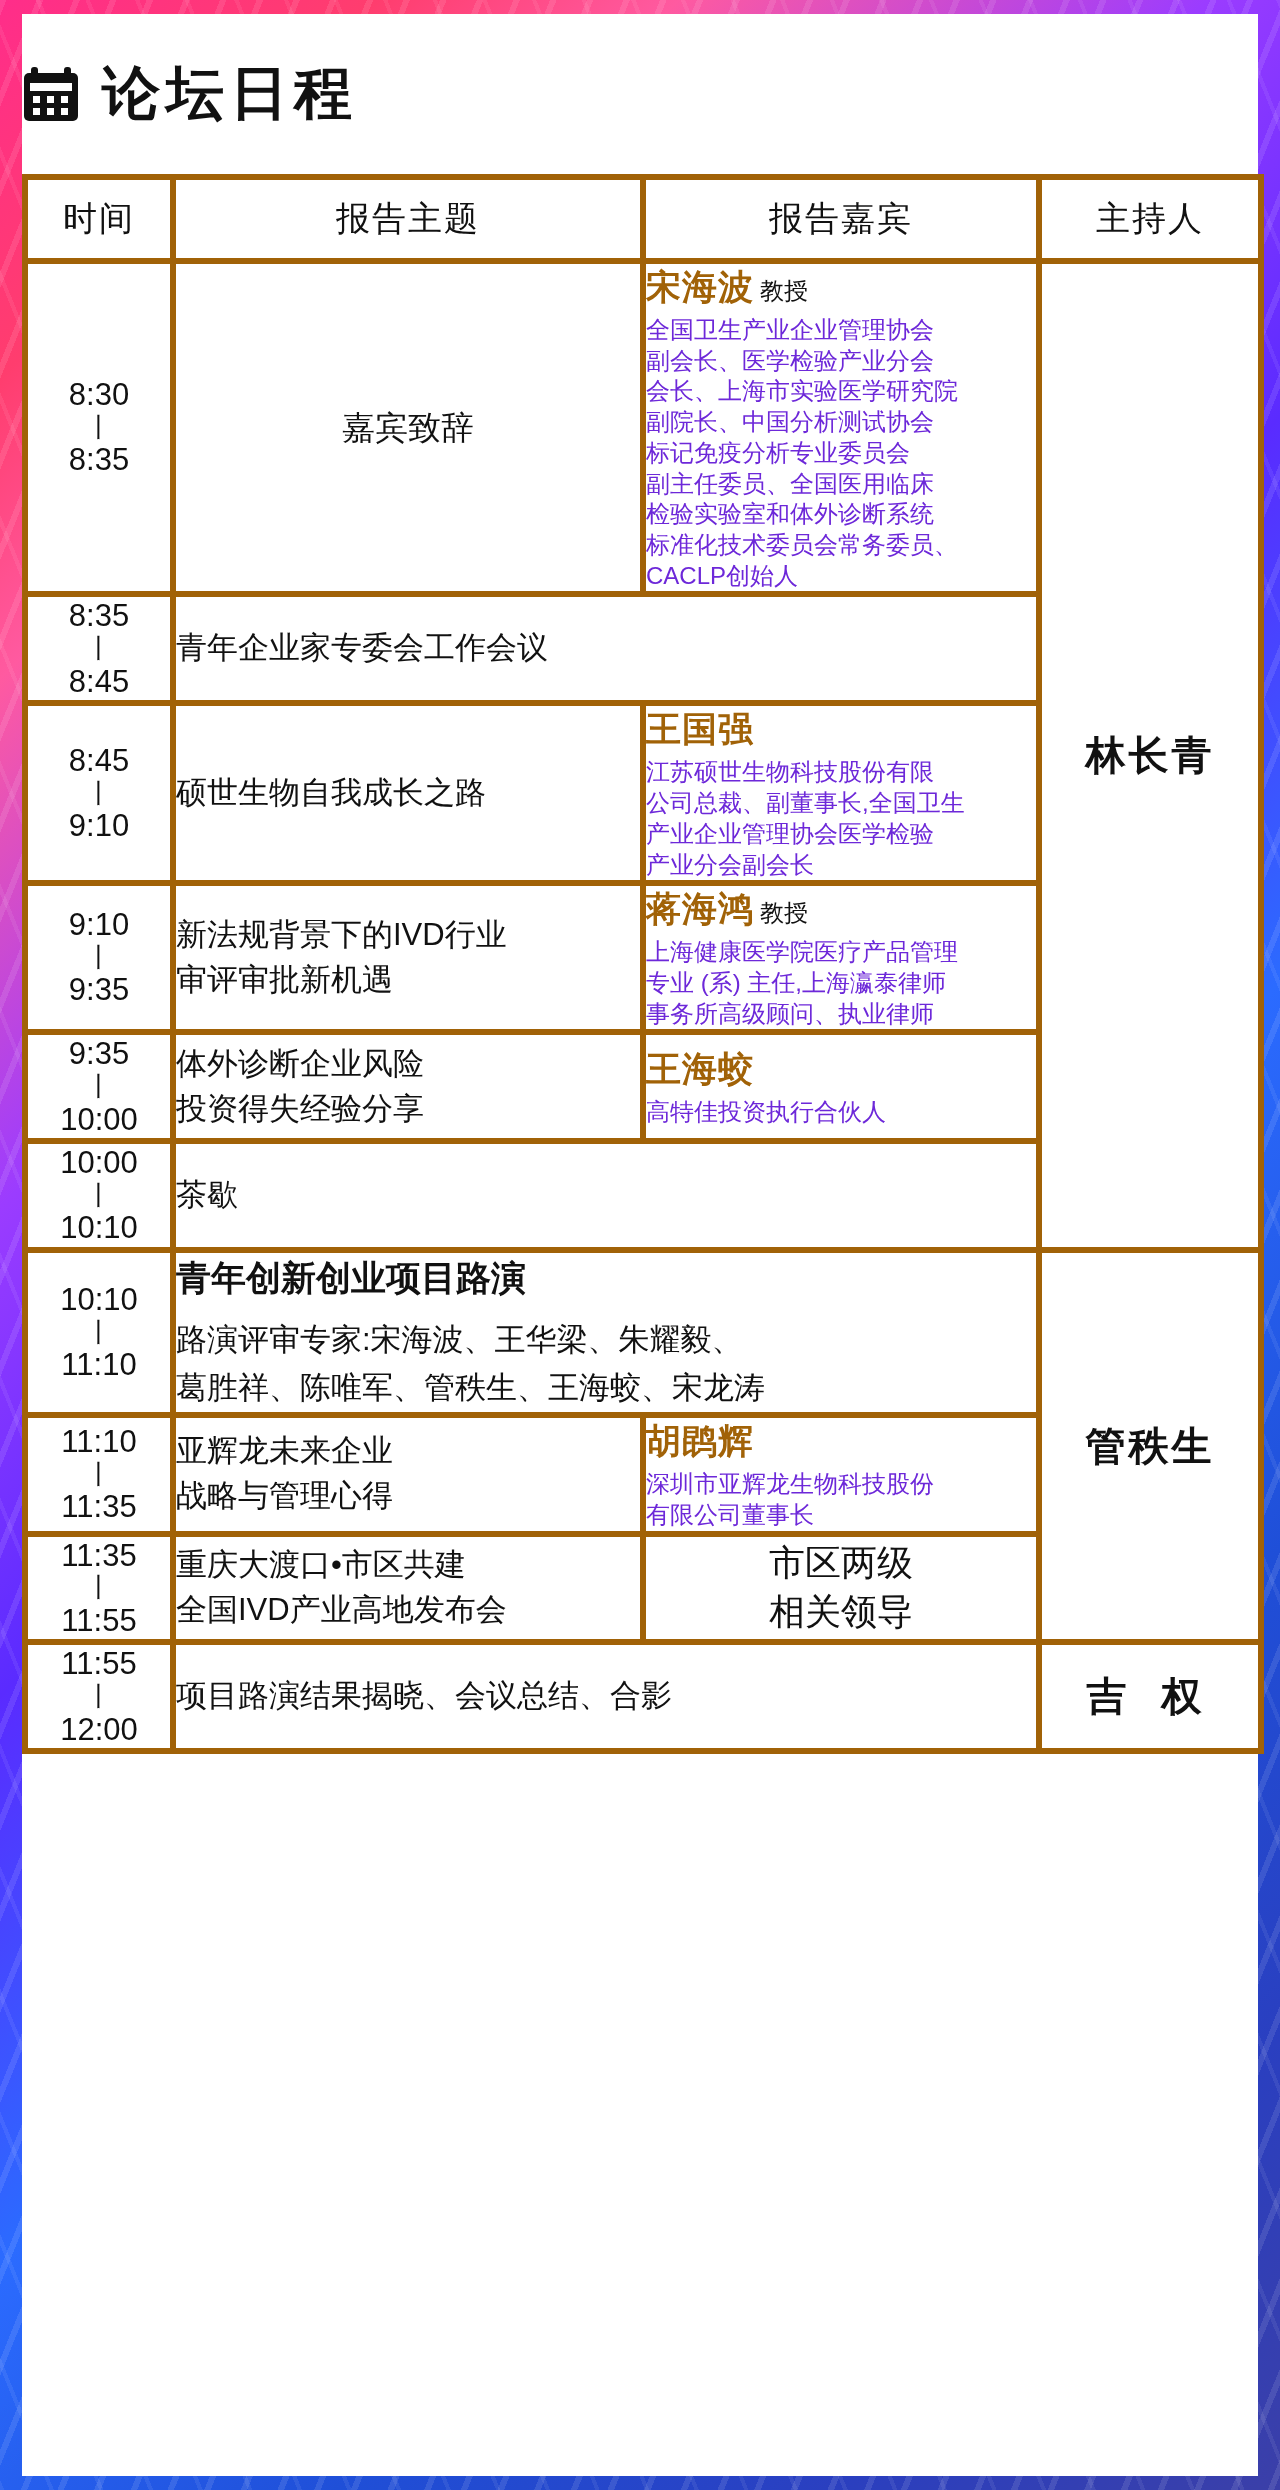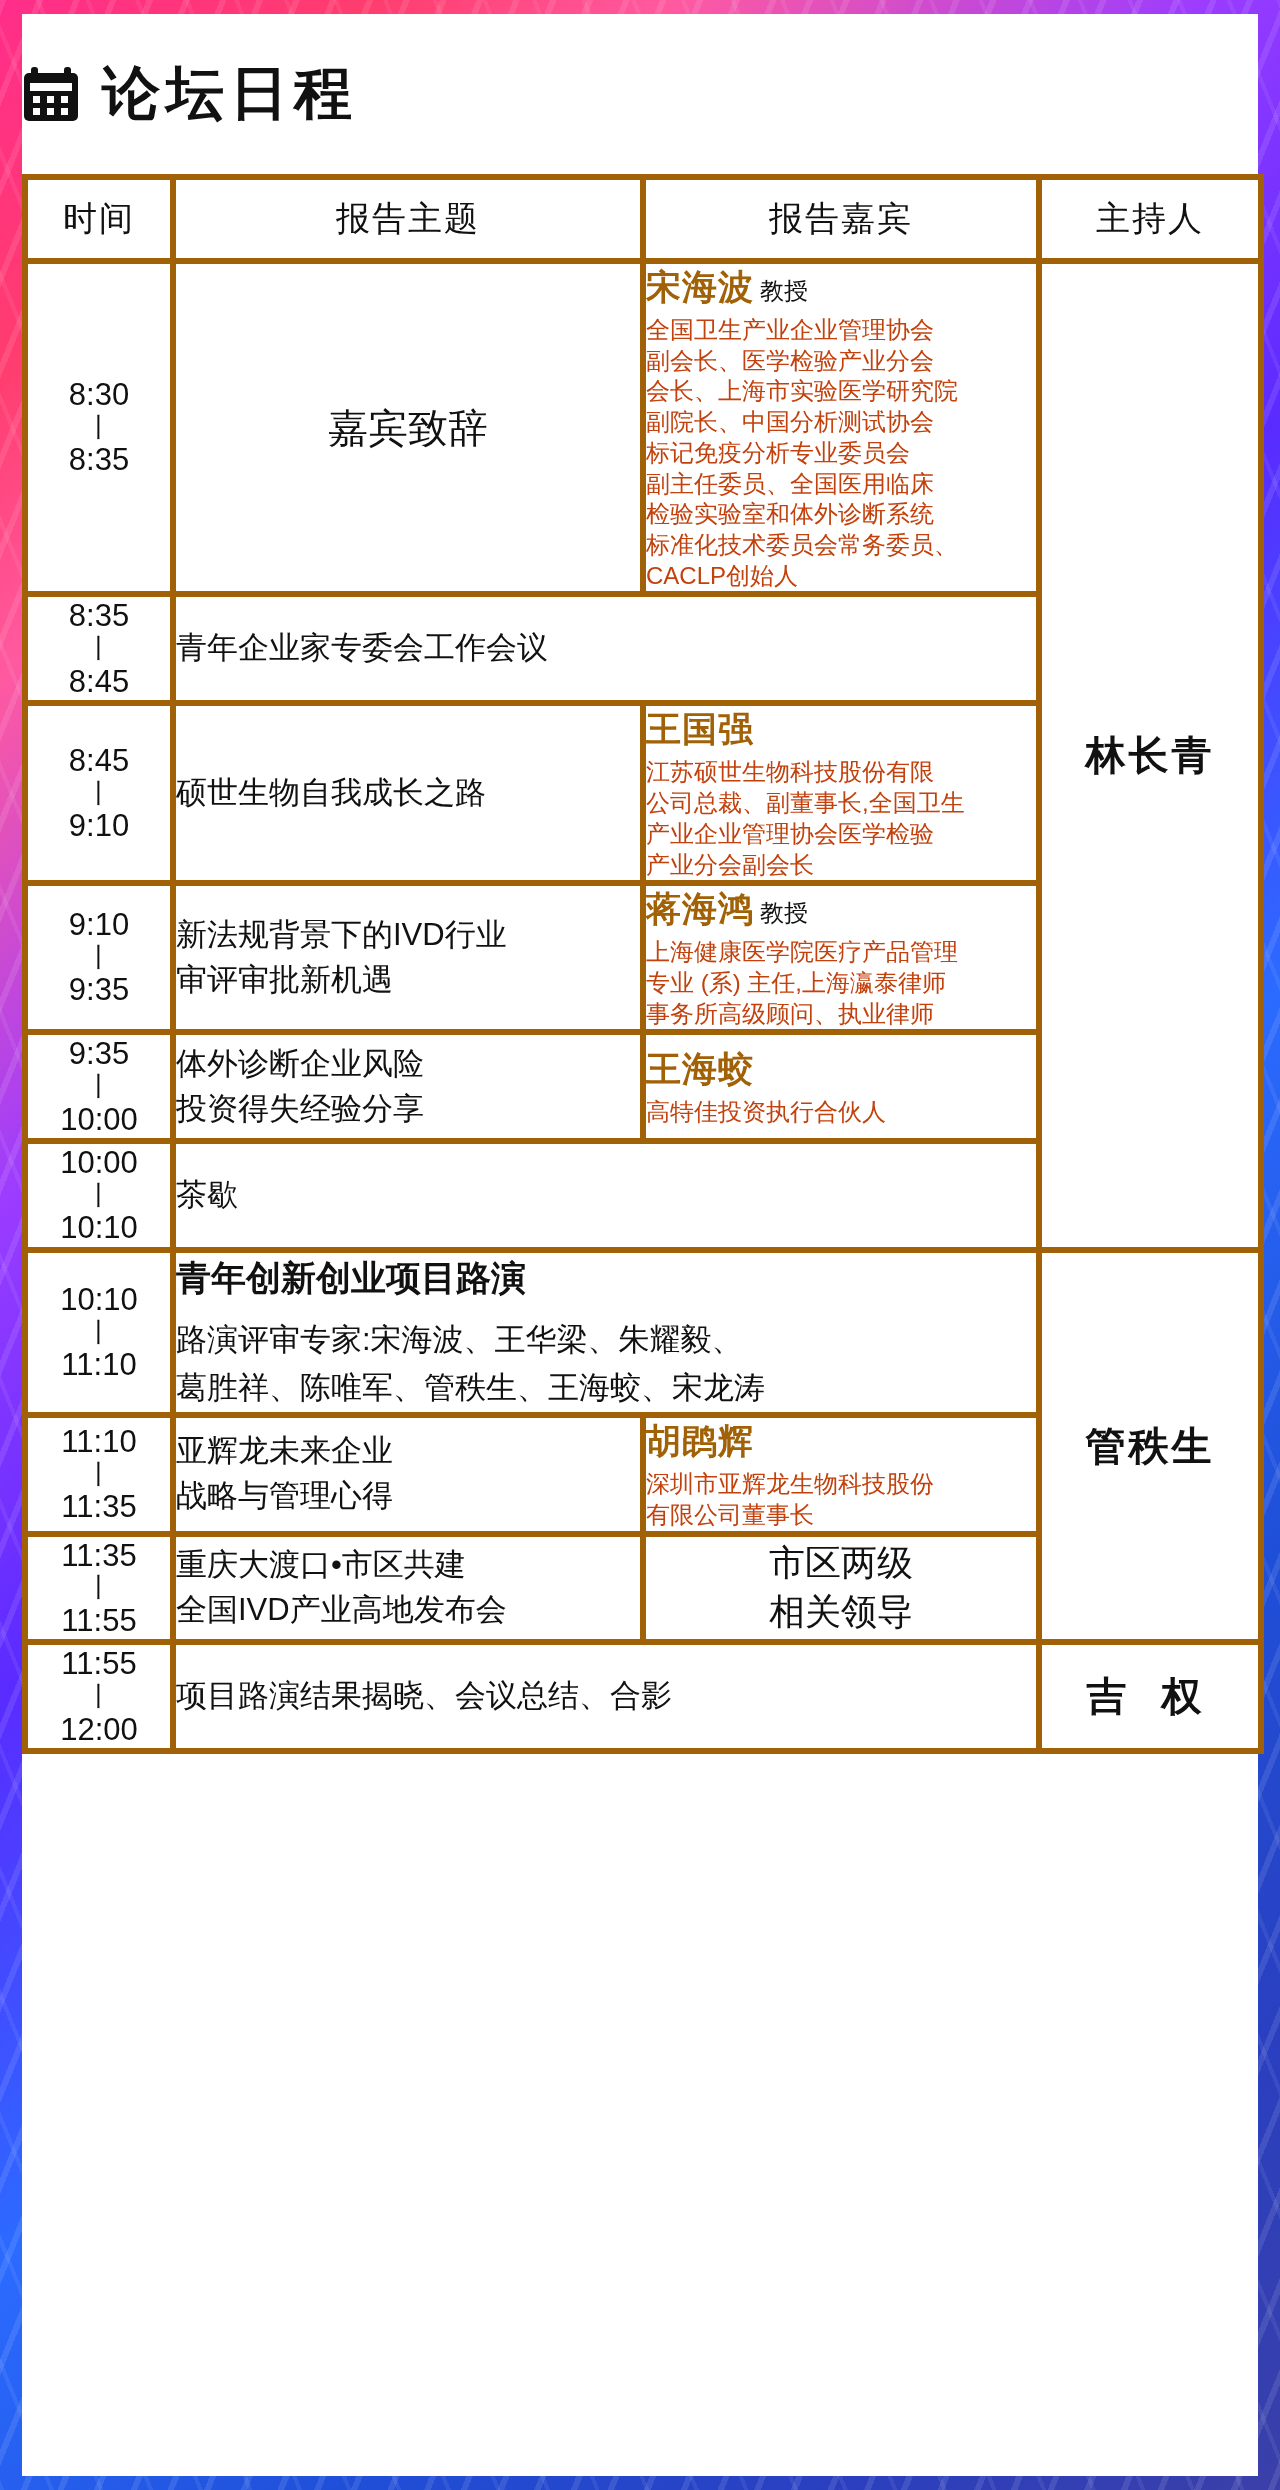--- a/index.html
+++ b/index.html
@@ -61,31 +61,31 @@
     text-align:center;letter-spacing:2px;
   }
   .time-cell{
     text-align:center;font-size:31px;line-height:1.22;letter-spacing:0px;
     padding:10px 0;color:#111;
   }
   .time-cell .dash{display:block;font-size:26px;line-height:1.05;}
   .topic-cell{
     font-size:31px;line-height:1.45;padding:14px 18px;color:#111;
   }
-  .topic-center{text-align:center;font-size:40px;}
+  .topic-center{text-align:center;font-size:33px;}
   .topic-bold{font-weight:bold;font-size:35px;display:block;margin-bottom:12px;}
   .topic-sub{font-size:31px;line-height:1.55;display:block;}
   .guest-cell{padding:10px 12px 12px 14px;}
   .guest-name{
     font-size:35px;font-weight:bold;color:#a16207;display:inline-block;
     letter-spacing:1px;
   }
   .guest-role-inline{font-size:24px;color:#111;display:inline-block;margin-left:6px;}
   .guest-desc{
-    font-size:24px;line-height:1.28;color:#c2410c;margin-top:4px;white-space:pre-line;
+    font-size:24px;line-height:1.28;color:#6d28d9;margin-top:4px;white-space:pre-line;
   }
   .host-cell{
     text-align:center;font-size:40px;font-weight:bold;color:#111;letter-spacing:3px;
   }
   .host-spaced{letter-spacing:12px;}
   .center-bold-2{
     font-size:36px;font-weight:normal;line-height:1.35;text-align:center;padding:10px 14px;
   }
 </style>
 </head>

